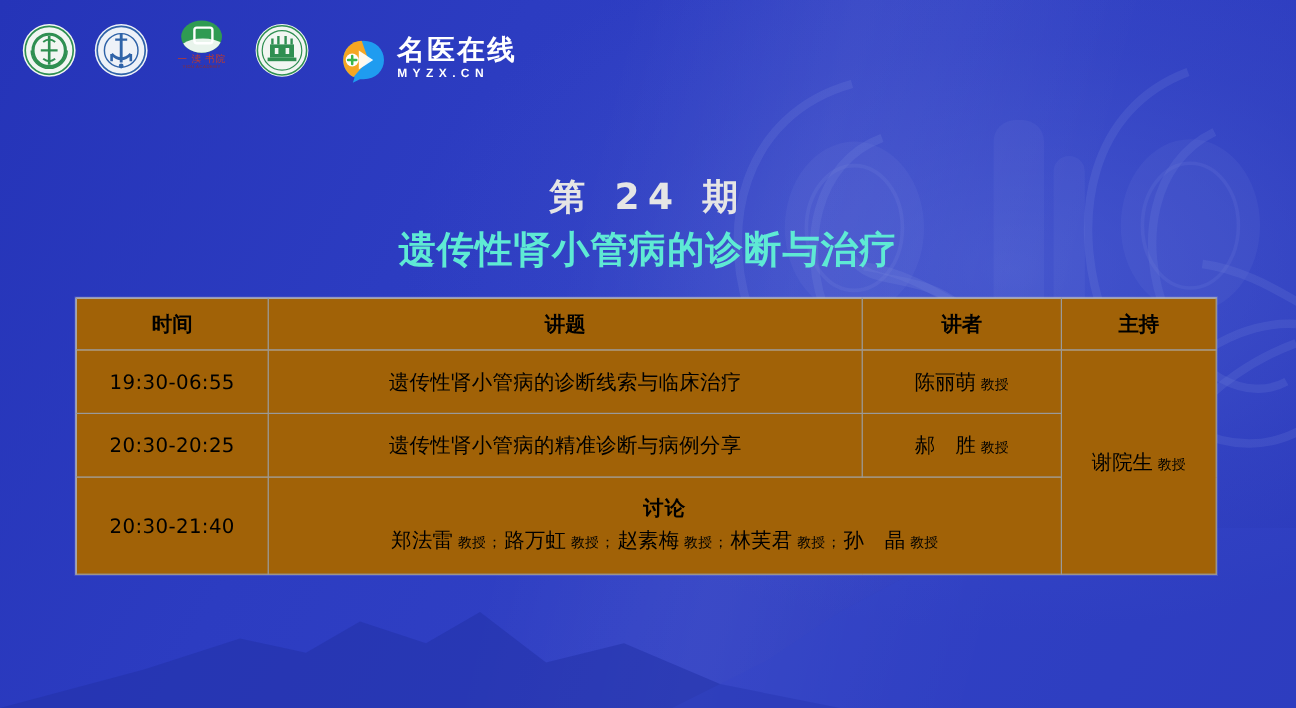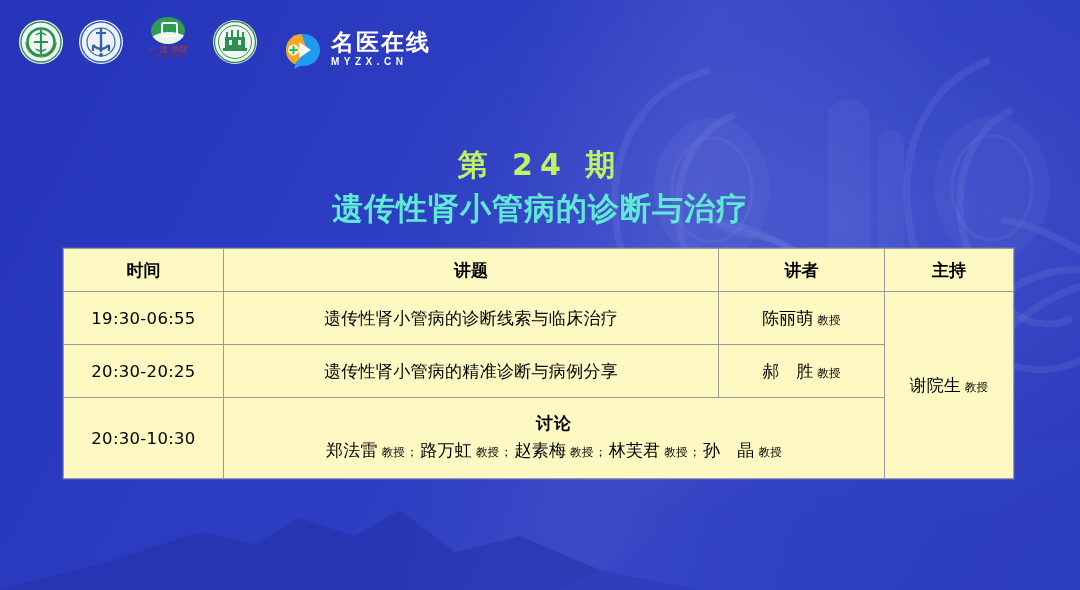--- a/index.html
+++ b/index.html
@@ -187,21 +187,21 @@
     left: 0;
     top: 146px;
     width: 1080px;
     text-align: center;
     z-index: 4;
   }
   .issue-line {
     font-family: "DejaVu Sans", sans-serif;
     font-size: 30px;
     font-weight: 700;
-    color: #bef264;
+    color: #e5e5e5;
     letter-spacing: 7px;
     line-height: 1.25;
     white-space: nowrap;
   }
   .topic-line {
     margin-top: 5px;
     font-family: "DejaVu Sans", sans-serif;
     font-size: 31px;
     font-weight: 700;
     color: #5eead4;
@@ -218,21 +218,21 @@
     width: 950px;
     border-collapse: collapse;
     background: #ffffff;
     table-layout: fixed;
     z-index: 6;
     box-shadow: 0 0 0 1px rgba(255,255,255,0.12);
   }
   .schedule td, .schedule th {
     border: 1px solid #9a9a9a;
     padding: 0;
-    background: #fef9c3;
+    background: #a16207;
     color: #000000;
     font-family: "DejaVu Sans", sans-serif;
     vertical-align: middle;
   }
   .schedule th {
     height: 42px;
     font-size: 17px;
     font-weight: 700;
     text-align: center;
   }
@@ -435,21 +435,21 @@
         </td>
       </tr>
       <tr>
         <td class="cell-time">20:30-20:25</td>
         <td class="cell-topic">遗传性肾小管病的精准诊断与病例分享</td>
         <td class="cell-speaker">
           <span>郝　胜</span><span class="rank">教授</span>
         </td>
       </tr>
       <tr class="row-discussion">
-        <td class="cell-time">20:30-10:30</td>
+        <td class="cell-time">20:30-21:40</td>
         <td class="cell-topic" colspan="2">
           <div class="disc-wrap">
             <div class="disc-head">讨论</div>
             <div class="disc-names" id="panelists"><span class="nm">郑法雷</span><span class="rank">教授</span><span class="sep">；</span><span class="nm">路万虹</span><span class="rank">教授</span><span class="sep">；</span><span class="nm">赵素梅</span><span class="rank">教授</span><span class="sep">；</span><span class="nm">林芙君</span><span class="rank">教授</span><span class="sep">；</span><span class="nm">孙　晶</span><span class="rank">教授</span></div>
           </div>
         </td>
       </tr>
     </tbody>
   </table>
 

